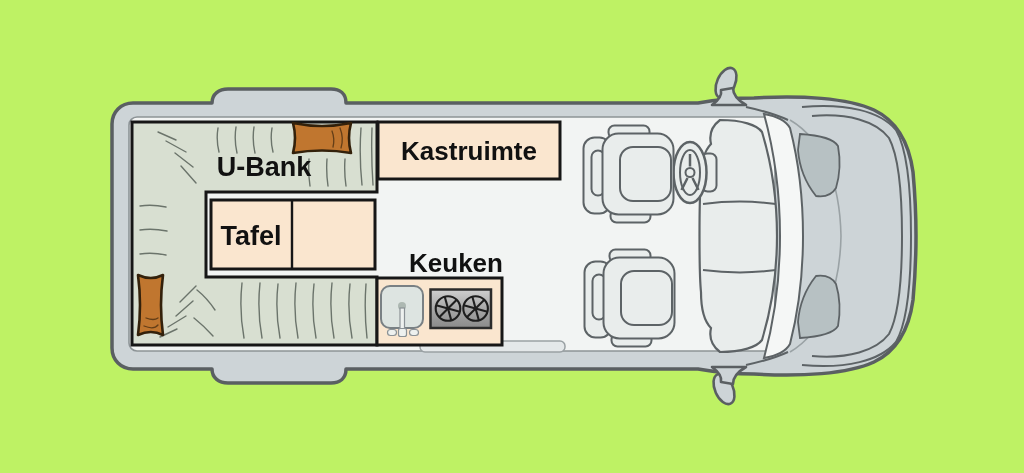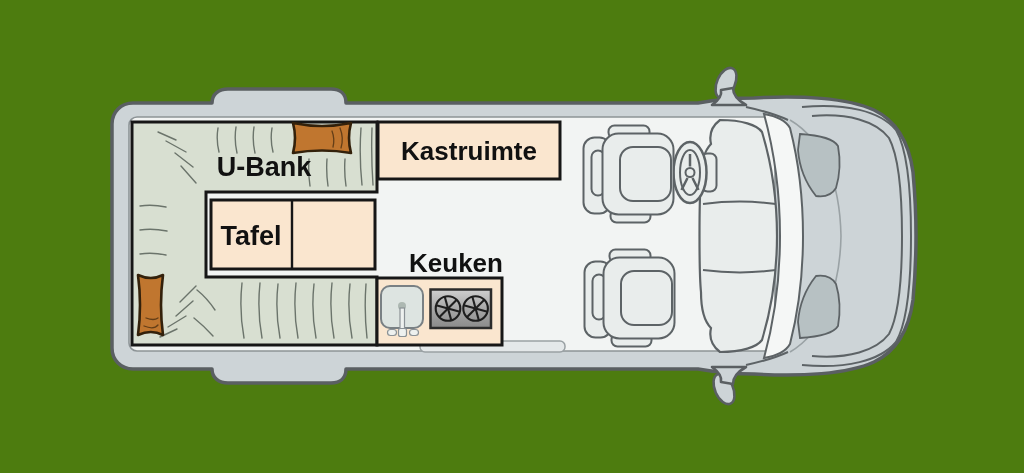--- a/index.html
+++ b/index.html
@@ -8,21 +8,21 @@
     --floor:#f2f4f3; --floor-outline:#8d9497;
     --bench-green:#d8dfd1; --stitch:#6b746b;
     --furniture-outline:#161616; --cream:#fae6cf;
     --pillow:#c0762f; --pillow-outline:#33210b;
     --sink:#dde4e1; --sink-outline:#798084;
     --stove-light:#cfcfcf; --stove-dark:#8a8a8a; --stove-outline:#2b2b2b;
     --cab-fill:#e9edec; --cab-outline:#5d6366;
     --glass:#f5f7f6; --fender:#b7c1c3; --step:#e4e8e9;
     --label-text:#111111;
   }
-  .stage{position:relative;width:1024px;height:473px;background:#4d7c0f;overflow:hidden;}
+  .stage{position:relative;width:1024px;height:473px;background:#bef264;overflow:hidden;}
   svg{position:absolute;left:0;top:0;}
   .vanbody{fill:var(--body);stroke:var(--body-outline);stroke-width:3.5;stroke-linejoin:round;}
   .mirror{fill:var(--body);stroke:var(--body-outline);stroke-width:2.6;stroke-linejoin:round;}
   .floor{fill:var(--floor);stroke:var(--floor-outline);stroke-width:1.6;}
   .step{fill:var(--step);stroke:#9aa1a4;stroke-width:1.5;}
   .green{fill:var(--bench-green);stroke:var(--furniture-outline);stroke-width:3;stroke-linejoin:miter;}
   .cream-box{fill:var(--cream);stroke:var(--furniture-outline);stroke-width:3;}
   .ticks{fill:none;stroke:var(--stitch);stroke-width:1.4;stroke-linecap:round;}
   .pillow{fill:var(--pillow);stroke:var(--pillow-outline);stroke-width:2.6;stroke-linejoin:round;}
   .pillow-crease{fill:none;stroke:var(--pillow-outline);stroke-width:1.3;opacity:.65;stroke-linecap:round;}

